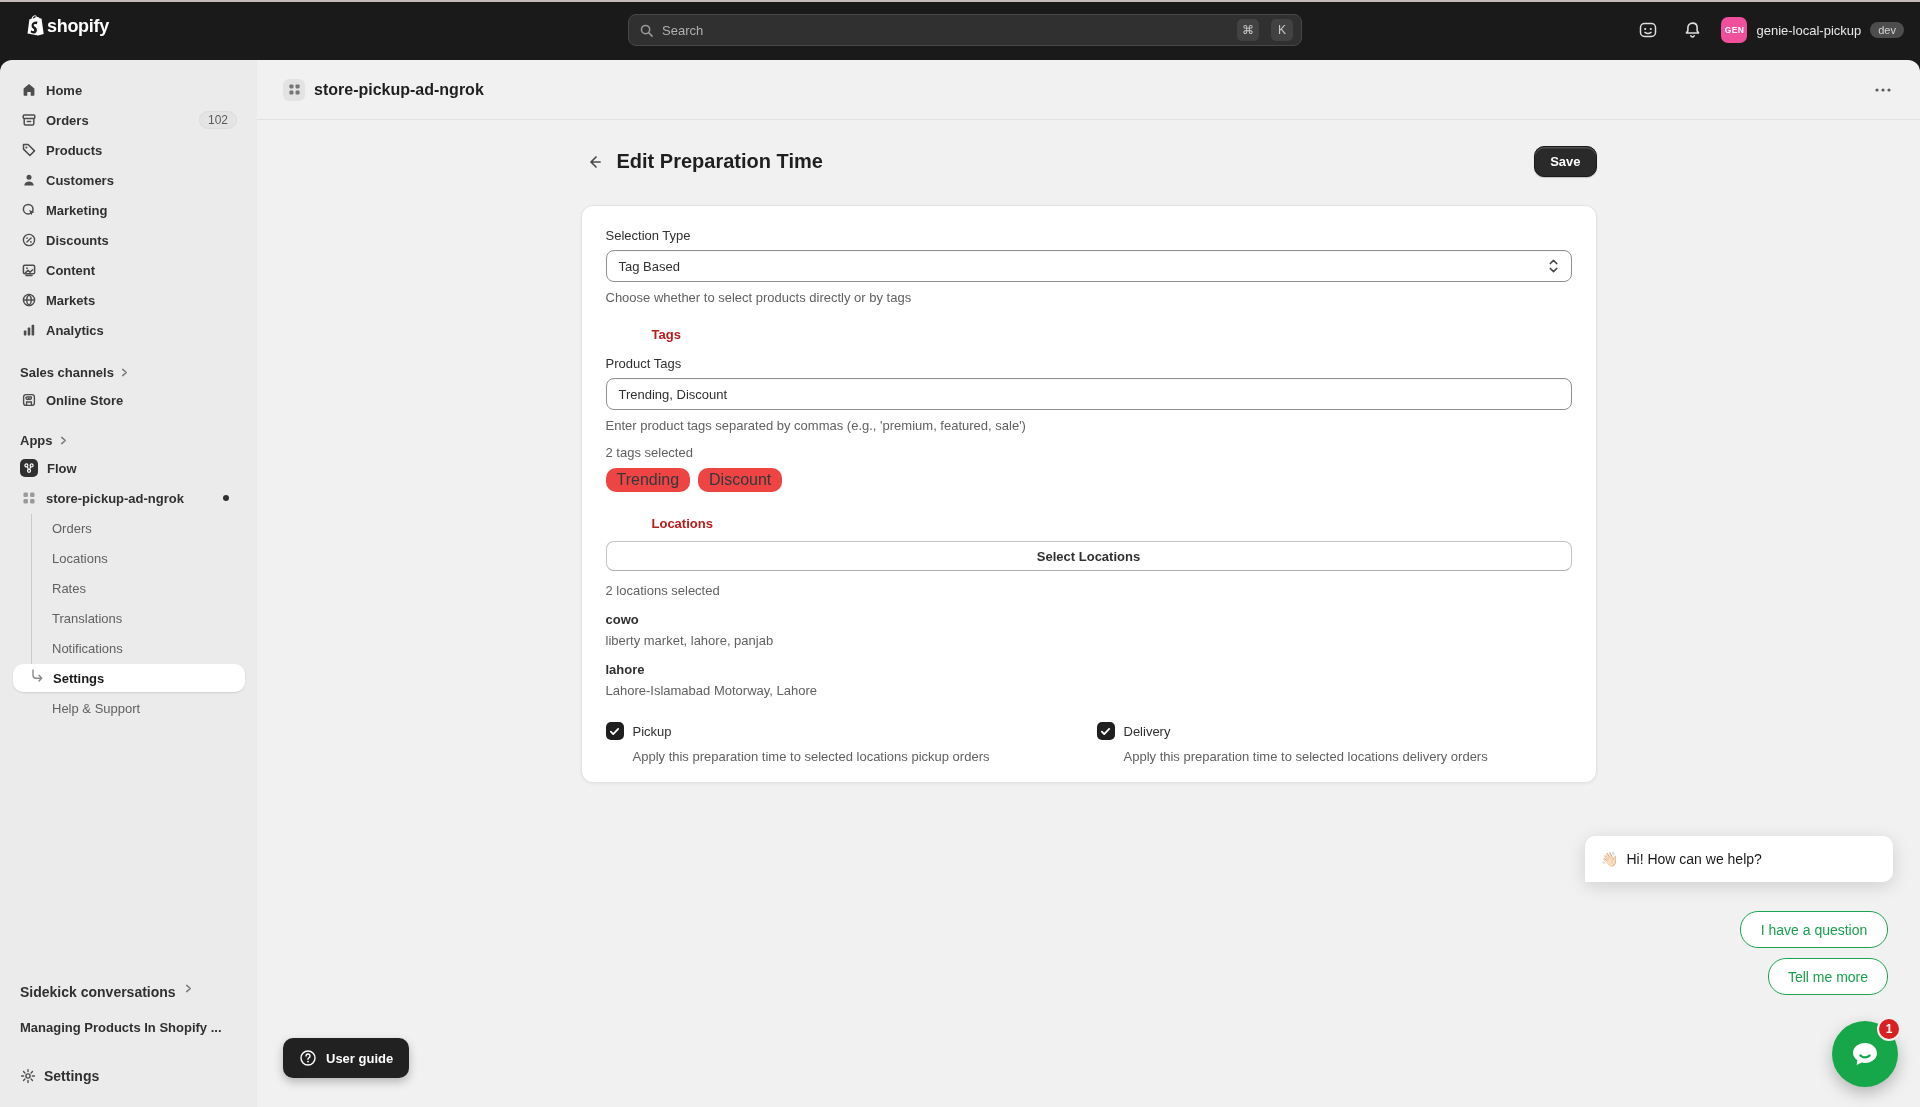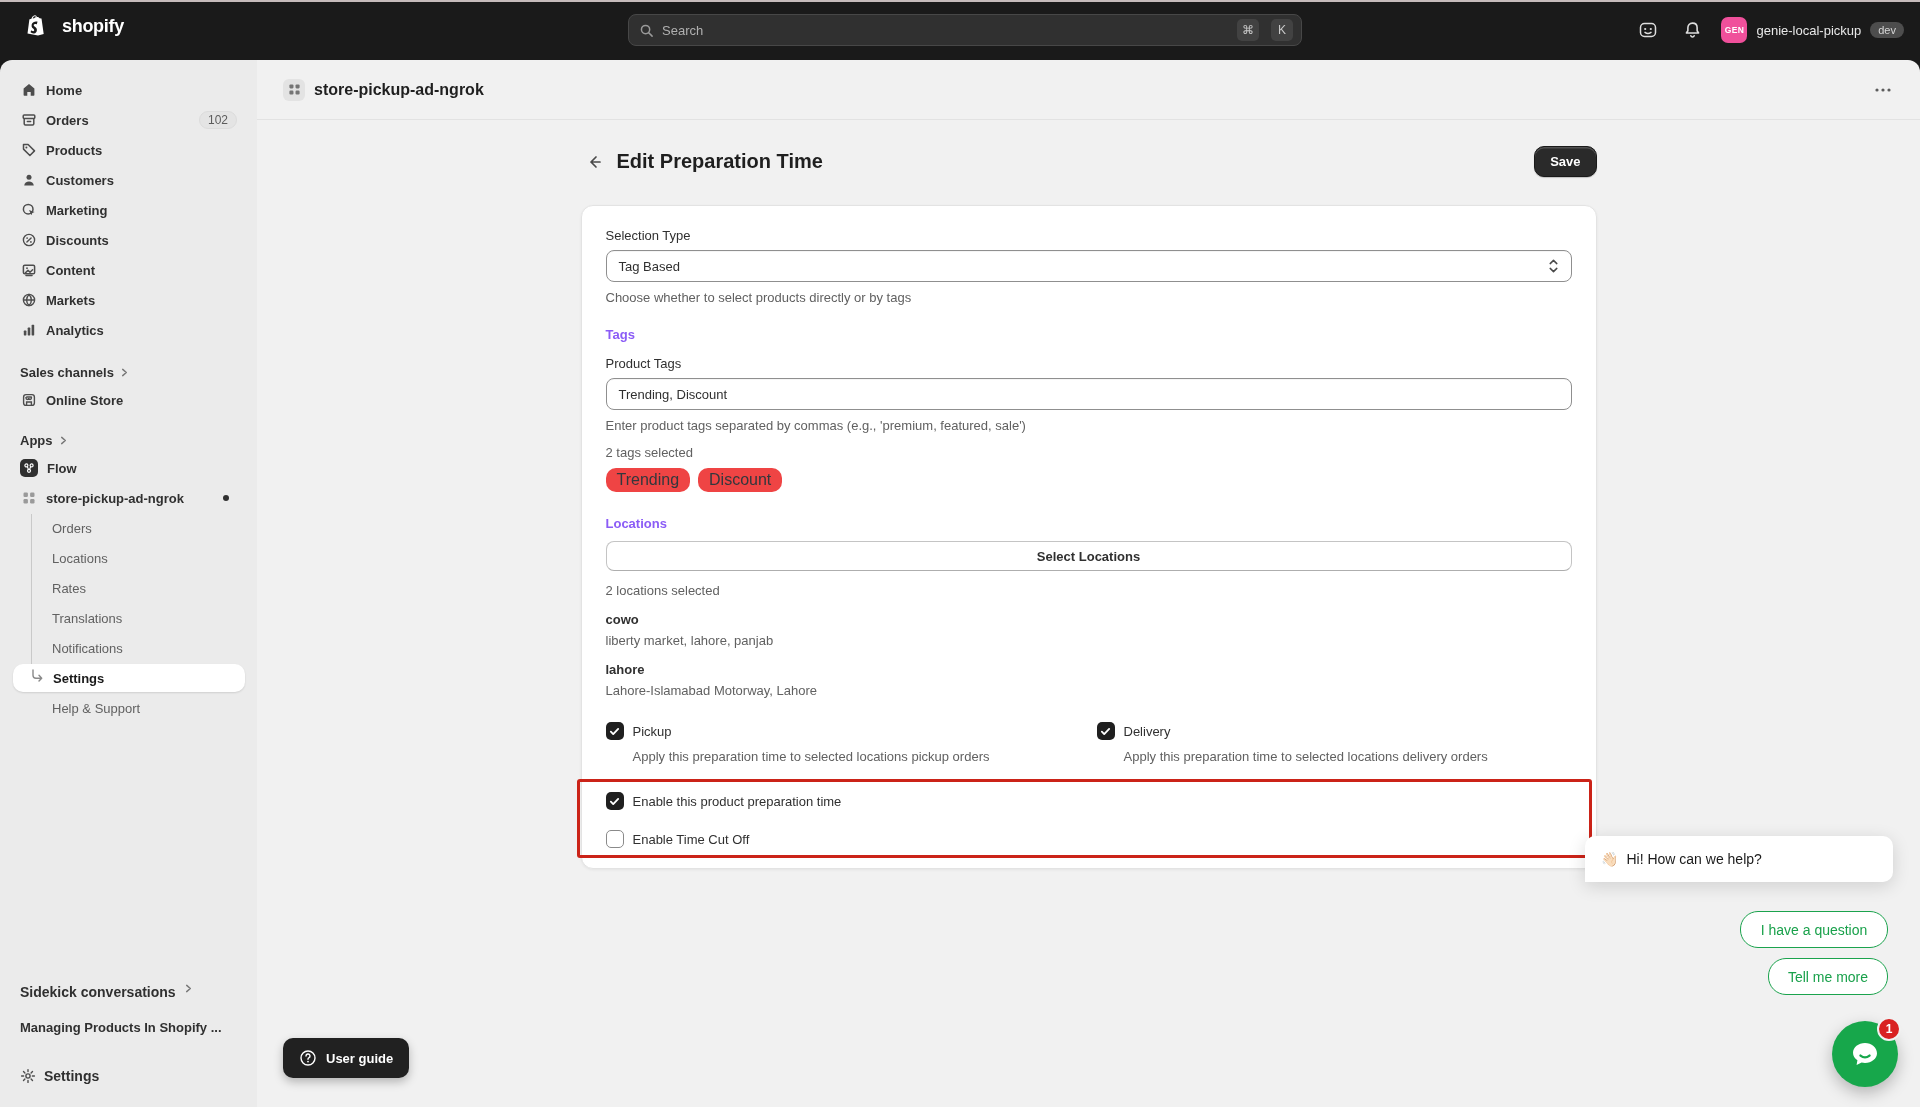--- a/index.html
+++ b/index.html
@@ -2,21 +2,21 @@
 <html><head>
 <meta charset="utf-8">
 <style>
   * { margin:0; padding:0; box-sizing:border-box; }
   html,body { width:1920px; height:1107px; }
   body { font-family:"Liberation Sans", sans-serif; background:#1a1a1a; position:relative; overflow:hidden; }
 
   
   .topbar { position:absolute; left:0; top:0; width:1920px; height:60px; background:#1a1a1a; }
   .topbar::before { content:""; position:absolute; left:0; top:0; right:0; height:2px; background:#f0e4e4; opacity:.8; }
-  .brand { position:absolute; left:25px; top:14px; display:flex; align-items:center; gap:15px; color:#fff;justify-content:center; }
+  .brand { position:absolute; left:25px; top:14px; display:flex; align-items:center; gap:0; color:#fff;justify-content:center; }
   .brand .wordmark { font-size:18px; font-weight:700; letter-spacing:-.3px; }
   .searchbox { position:absolute; left:628px; top:14px; width:674px; height:32px; background:#303030; border:1px solid #474747; border-radius:8px; display:flex; align-items:center; padding:0 8px 0 10px; gap:8px; cursor:text; }
   .searchbox .ph { color:#b0b0b0; font-size:13px; flex:1; }
   .kbd { width:22px; height:22px; border-radius:5px; background:#424242; color:#c9c9c9; font-size:12px; display:flex; align-items:center; justify-content:center; margin-left:4px; }
   .top-right { position:absolute; right:16px; top:0; height:60px; display:flex; align-items:center; gap:14px; }
   .top-icon-btn { width:30px; height:30px; border-radius:8px; display:flex; align-items:center; justify-content:center; color:#dedede; cursor:pointer; }
   .account { display:flex; align-items:center; gap:9px; cursor:pointer; }
   .avatar { width:26px; height:26px; border-radius:7px; background:#f0509b; color:#fff; font-size:8.5px; font-weight:700; display:flex; align-items:center; justify-content:center; letter-spacing:.3px; }
   .store-name { color:#e8e8e8; font-size:13px; font-weight:400; }
   .env-badge { background:#4d4d4d; color:#d6d6d6; font-size:11px; border-radius:9px; padding:2px 8px; }
@@ -51,21 +51,21 @@
   .dots-btn { margin-left:auto; color:#5c5c5c; cursor:pointer; padding:4px 6px; border-radius:6px; display:flex; }
 
   .page-col { width:1016px; margin:0 auto; }
   .title-row { margin-top:26px; display:flex; align-items:center; }
   .back-btn { width:28px; height:28px; display:flex; align-items:center; justify-content:center; color:#4a4a4a; border-radius:8px; cursor:pointer; }
   .page-title { font-size:20px; font-weight:700; color:#1f1f1f; margin-left:8px; }
   .save-btn { margin-left:auto; background:#2a2a2a; border:1px solid #1a1a1a; box-shadow:inset 0 1.5px 0 rgba(255,255,255,.18), 0 1px 1px rgba(0,0,0,.2); color:#fff; font-size:13px; font-weight:600; border-radius:10px; padding:7px 15px; cursor:pointer; }
 
   .card { margin-top:28px; background:#fff; border:1px solid #e3e3e3; border-radius:12px; box-shadow:0 1px 3px rgba(0,0,0,.06); padding:22px 24px 18px; position:relative; }
   .f-label { font-size:13px; color:#303030; margin-bottom:7px; }
-  .sec-heading { font-size:13px; font-weight:700; color:#8b5cf6; }
+  .sec-heading { font-size:13px; font-weight:700; color:#b91c1c;margin-left:46px; }
   .help { font-size:13px; color:#616161; margin-top:8px; }
   .muted { font-size:13px; color:#616161; }
   .select-box, .text-input { height:32px; border:1px solid #8f8f8f; border-radius:8px; background:#fff; display:flex; align-items:center; padding:0 12px; font-size:13px; color:#303030; cursor:pointer; box-shadow:inset 0 1px 0 rgba(0,0,0,.04); }
   .select-box .chevs { margin-left:auto; color:#4a4a4a; display:flex; }
   .badges { margin-top:8px; display:flex; gap:8px; }
   .tag-badge { background:#ef4444; color:#32383d; font-size:16px; border-radius:10px; padding:3px 11px; }
   .wide-btn { margin-top:10px; height:30px; background:#fff; border:1px solid #c4c4c4; border-bottom-color:#aeaeae; border-radius:8px; display:flex; align-items:center; justify-content:center; font-size:13px; font-weight:600; color:#303030; cursor:pointer; }
   .loc-name { font-size:13px; font-weight:700; color:#303030; margin-top:14px; }
   .loc-addr { font-size:13px; color:#616161; margin-top:6px; }
   .grid2 { display:grid; grid-template-columns:1fr 1fr; column-gap:16px; }
@@ -417,35 +417,20 @@
                   <svg width="11" height="11" viewBox="0 0 12 12" fill="none" stroke="#fff" stroke-width="2">
                     <path d="M2 6.2 4.6 8.8 10 3.2" stroke-linecap="round" stroke-linejoin="round"></path>
                   </svg>
                 </span>
               <span class="cb-label">Delivery</span>
             </div>
             <div class="cb-help">Apply this preparation time to selected locations delivery orders</div>
           </div>
         </div>
 
-        <div class="enable-group">
-          <div class="red-box"></div>
-          <div class="cb-row">
-            <span class="cb checked">
-                <svg width="11" height="11" viewBox="0 0 12 12" fill="none" stroke="#fff" stroke-width="2">
-                  <path d="M2 6.2 4.6 8.8 10 3.2" stroke-linecap="round" stroke-linejoin="round"></path>
-                </svg>
-              </span>
-            <span class="cb-label">Enable this product preparation time</span>
-          </div>
-          <div class="cb-row row2">
-            <span class="cb unchecked"></span>
-            <span class="cb-label">Enable Time Cut Off</span>
-          </div>
-        </div>
 
       </div>
     </div>
 
     <div class="user-guide">
       <span style="display:flex;">
           <svg width="18" height="18" viewBox="0 0 18 18" fill="none" stroke="#fff" stroke-width="1.4">
             <circle cx="9" cy="9" r="7"></circle>
             <path d="M7 7a2 2 0 1 1 2.8 1.8c-.6.3-.8.7-.8 1.4" stroke-linecap="round"></path>
             <circle cx="9" cy="12.6" r=".9" fill="#fff" stroke="none"></circle>

